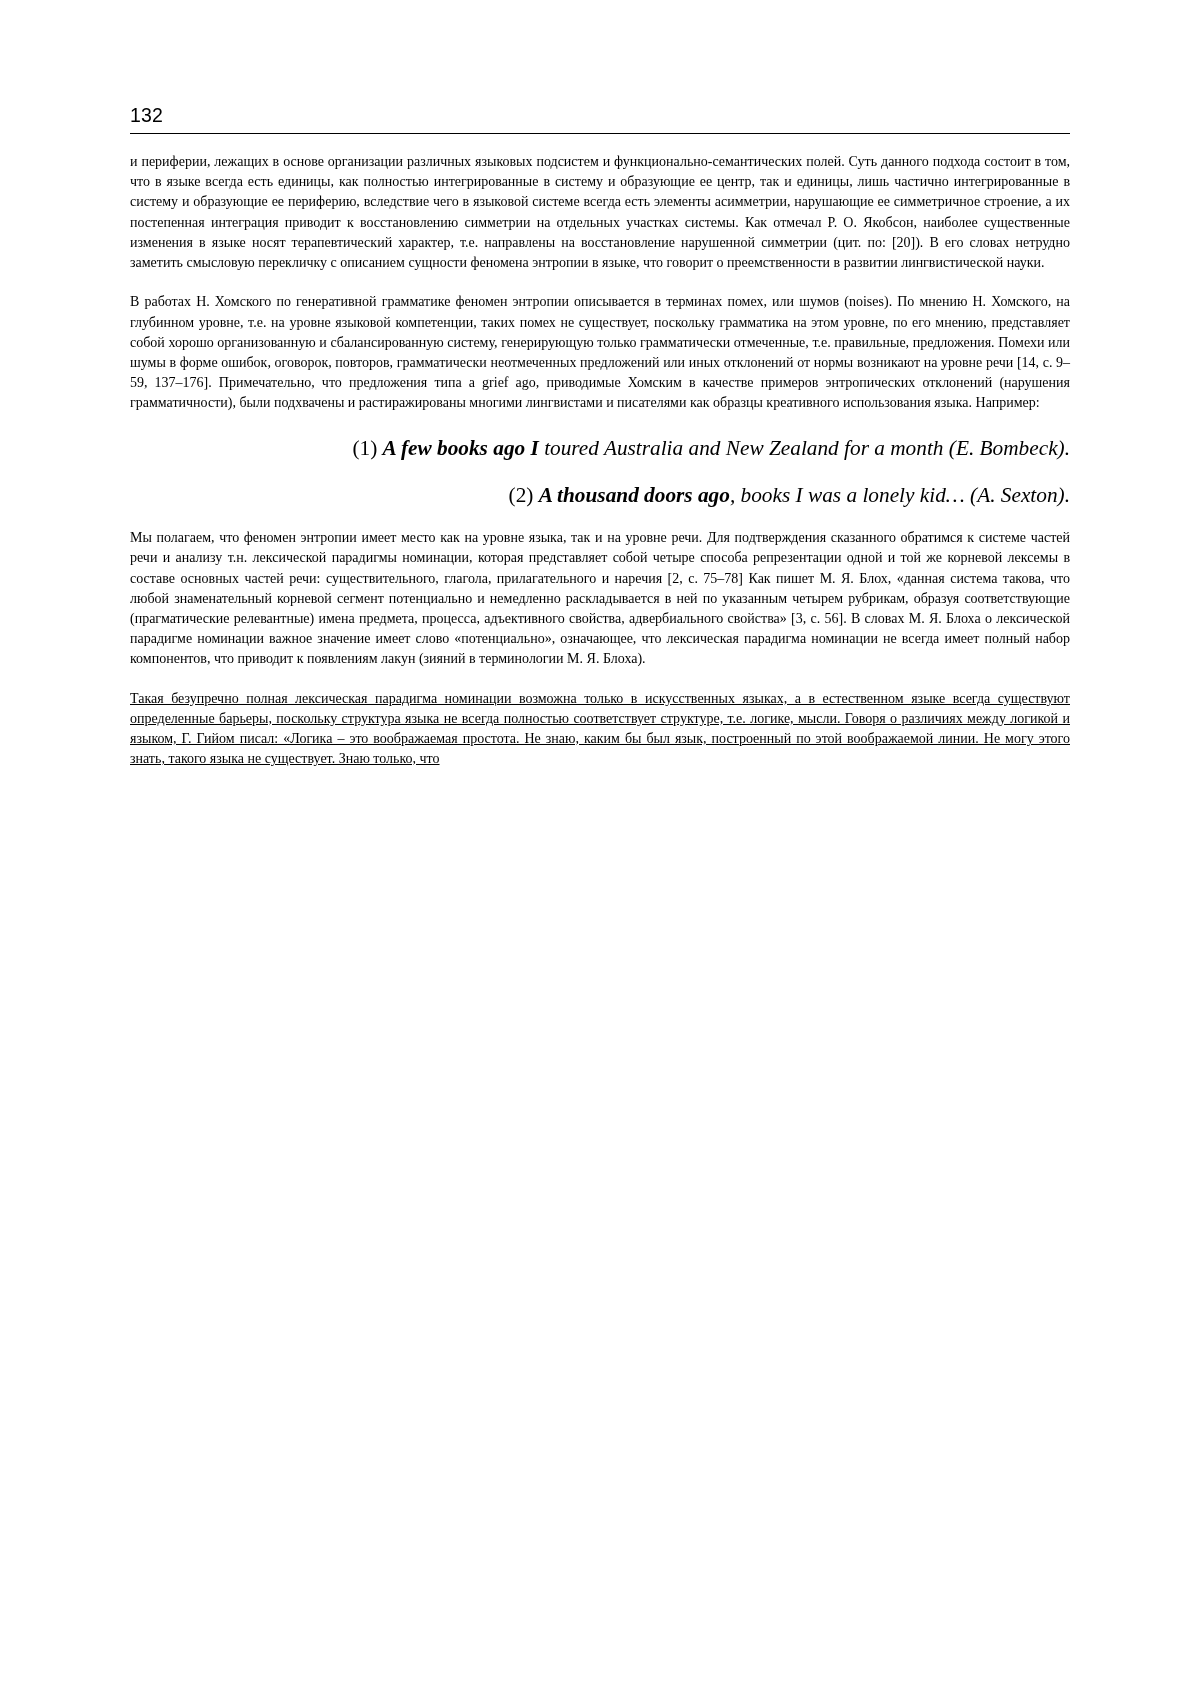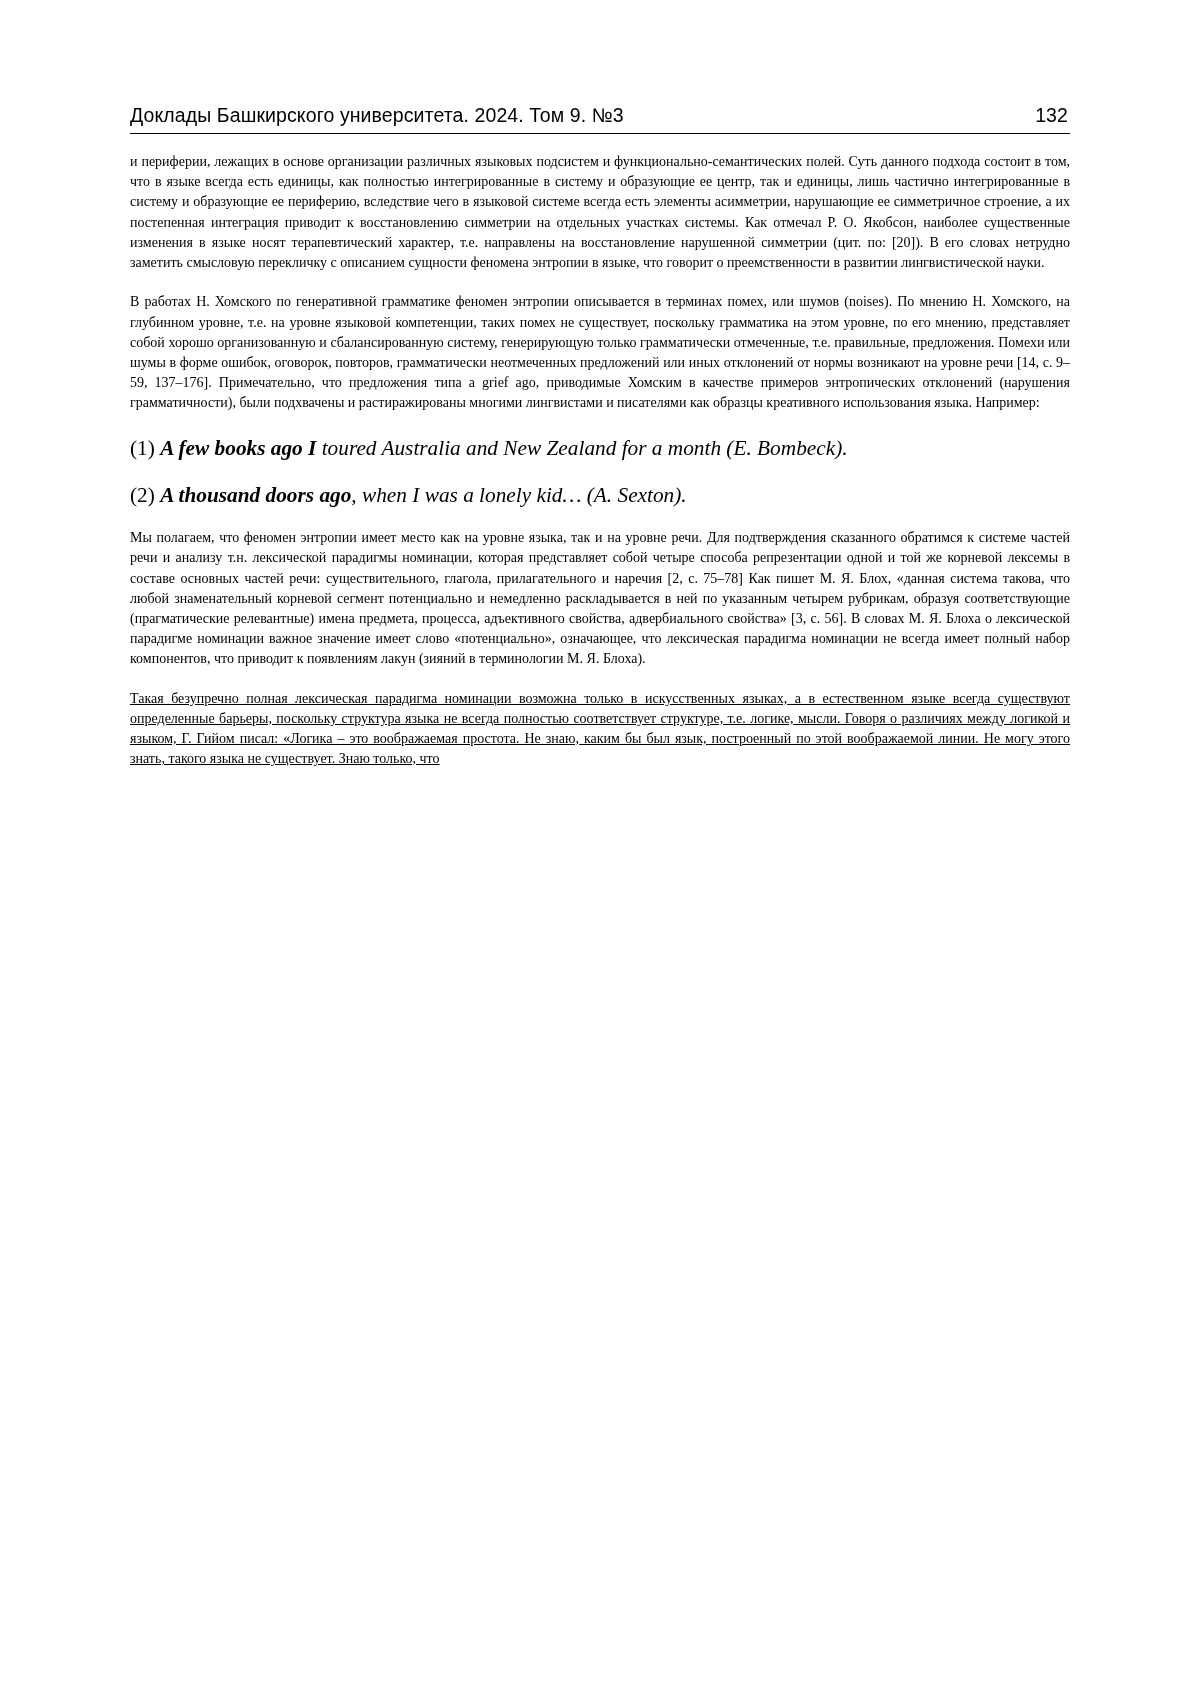--- a/index.html
+++ b/index.html
@@ -53,20 +53,21 @@
     hyphens: none;
   }
   p.para:last-child {
     margin-bottom: 7px;
     text-decoration: underline;
   }
   .example {
     margin: 0 0 17px 0;
     font-size: 21.3px;
     line-height: 1.445;
+    text-align: right;
   }
   .example .num {
     font-style: normal;
   }
   .example .bolditalic {
     font-weight: bold;
     font-style: italic;
   }
   .example .ital {
     font-style: italic;
@@ -74,33 +75,32 @@
   .ital {
   }
 </style>
 </head>
 <body>
 
 <div class="page">
   <div class="content">
 
     <div class="header">
-      <span class="running-title">Доклады Башкирского университета. 2024. Том 9. №3</span>
       <span class="page-number">132</span>
     </div>
 
     <div class="body-text">
 
       <p class="para">и периферии, лежащих в основе организации различных языковых подсистем и функционально-семантических полей. Суть данного подхода состоит в том, что в языке всегда есть единицы, как полностью интегрированные в систему и образующие ее центр, так и единицы, лишь частично интегрированные в систему и образующие ее периферию, вследствие чего в языковой системе всегда есть элементы асимметрии, нарушающие ее симметричное строение, а их постепенная интеграция приводит к восстановлению симметрии на отдельных участках системы. Как отмечал Р. О. Якобсон, наиболее существенные изменения в языке носят терапевтический характер, т.е. направлены на восстановление нарушенной симметрии (цит. по: [20]). В его словах нетрудно заметить смысловую перекличку с описанием сущности феномена энтропии в языке, что говорит о преемственности в развитии лингвистической науки.</p>
 
       <p class="para"><span>В работах Н. Хомского по генеративной грамматике феномен энтропии описывается в терминах помех, или шумов (</span><span class="ital">noises</span><span>). По мнению Н. Хомского, на глубинном уровне, т.е. на уровне языковой компетенции, таких помех не существует, поскольку грамматика на этом уровне, по его мнению, представляет собой хорошо организованную и сбалансированную систему, генерирующую только грамматически отмеченные, т.е. правильные, предложения. Помехи или шумы в форме ошибок, оговорок, повторов, грамматически неотмеченных предложений или иных отклонений от нормы возникают на уровне речи [14, с. 9–59, 137–176]. Примечательно, что предложения типа </span><span class="ital">a grief ago</span><span>, приводимые Хомским в качестве примеров энтропических отклонений (нарушения грамматичности), были подхвачены и растиражированы многими лингвистами и писателями как образцы креативного использования языка. Например:</span></p>
 
       <p class="example"><span class="num">(1)</span> <span class="bolditalic">A few books ago I</span> <span class="ital">toured Australia and New Zealand for a month (E. Bombeck).</span></p>
 
-      <p class="example"><span class="num">(2)</span> <span class="bolditalic">A thousand doors ago</span><span class="ital">, when I was a lonely kid… (A. Sexton).</span></p>
+      <p class="example"><span class="num">(2)</span> <span class="bolditalic">A thousand doors ago</span><span class="ital">, books I was a lonely kid… (A. Sexton).</span></p>
 
       <p class="para">Мы полагаем, что феномен энтропии имеет место как на уровне языка, так и на уровне речи. Для подтверждения сказанного обратимся к системе частей речи и анализу т.н. лексической парадигмы номинации, которая представляет собой четыре способа репрезентации одной и той же корневой лексемы в составе основных частей речи: существительного, глагола, прилагательного и наречия [2, с. 75–78] Как пишет М. Я. Блох, «данная система такова, что любой знаменательный корневой сегмент потенциально и немедленно раскладывается в ней по указанным четырем рубрикам, образуя соответствующие (прагматические релевантные) имена предмета, процесса, адъективного свойства, адвербиального свойства» [3, с. 56]. В словах М. Я. Блоха о лексической парадигме номинации важное значение имеет слово «потенциально», означающее, что лексическая парадигма номинации не всегда имеет полный набор компонентов, что приводит к появлениям лакун (зияний в терминологии М. Я. Блоха).</p>
 
       <p class="para">Такая безупречно полная лексическая парадигма номинации возможна только в искусственных языках, а в естественном языке всегда существуют определенные барьеры, поскольку структура языка не всегда полностью соответствует структуре, т.е. логике, мысли. Говоря о различиях между логикой и языком, Г. Гийом писал: «Логика – это воображаемая простота. Не знаю, каким бы был язык, построенный по этой воображаемой линии. Не могу этого знать, такого языка не существует. Знаю только, что</p>
 
     </div>
   </div>
 </div>
 
 </body></html>

